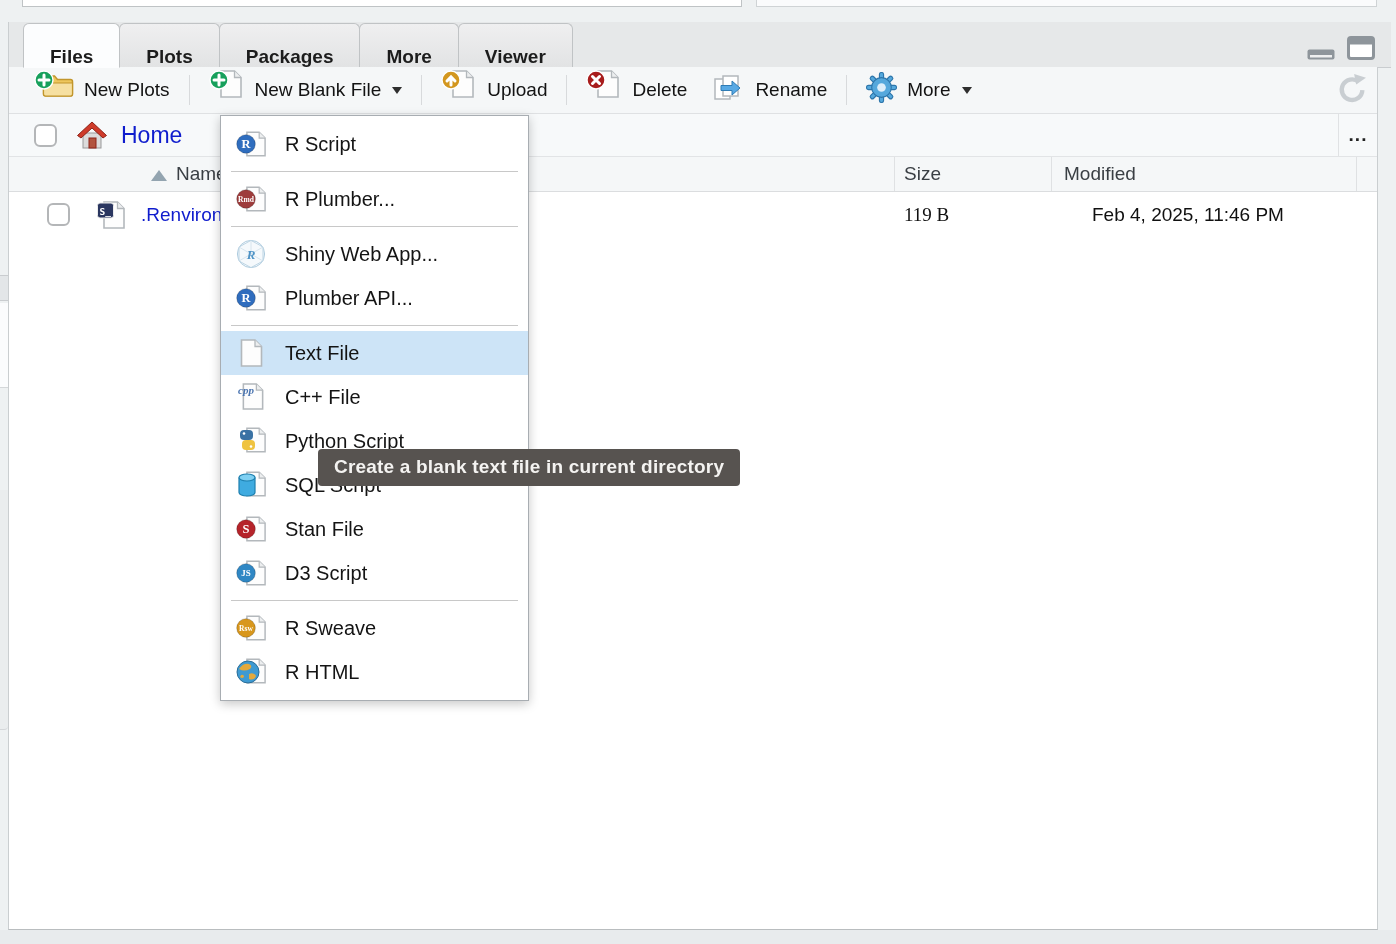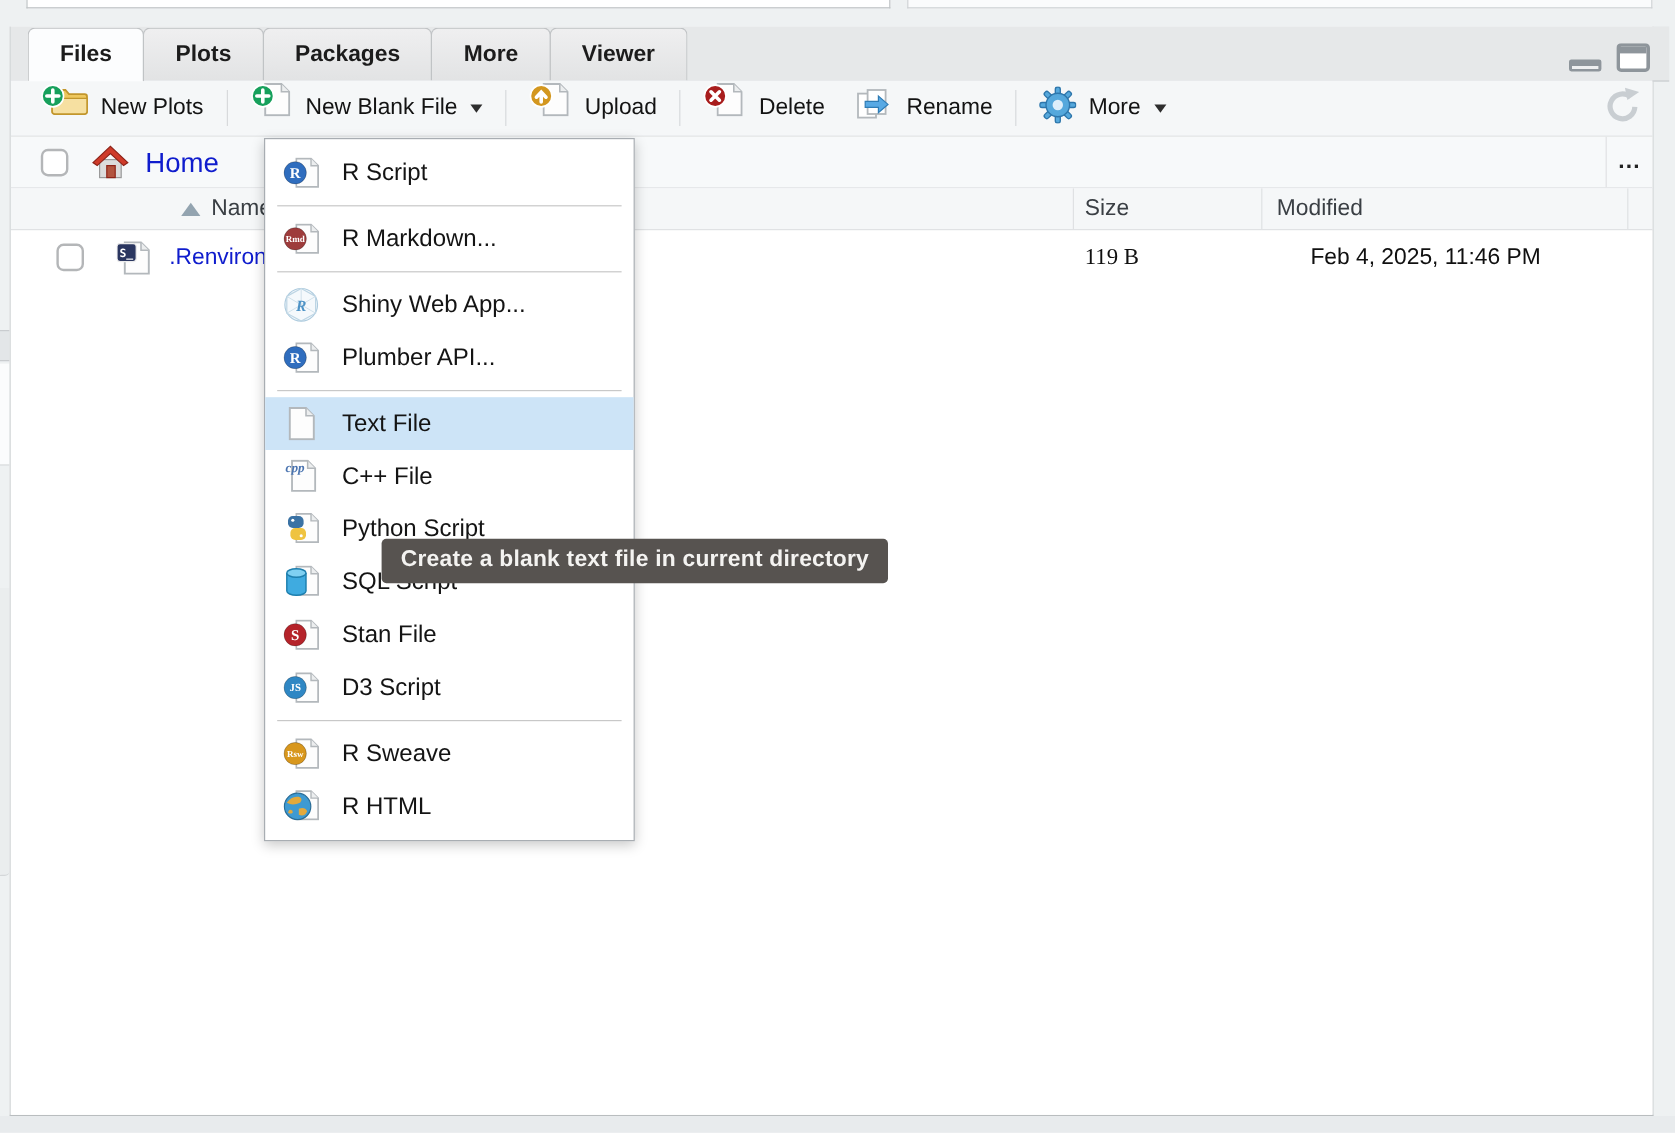--- a/index.html
+++ b/index.html
@@ -20,21 +20,21 @@
   #bottom-strip{position:absolute;left:0;top:930px;width:1396px;height:14px;background:#e8ebed;}
 
   
   #pane{position:absolute;left:8px;top:22px;width:1370px;height:908px;background:#fff;
     border-left:1px solid #caced0;border-right:1px solid #caced0;border-bottom:1px solid #b9bdbf;
     box-sizing:border-box;}
 
   
   #tabbar{position:absolute;left:0;top:0;width:100%;height:45px;background:#e6e8e9;
     border-bottom:1px solid #c9cccf;box-sizing:content-box;display:flex;align-items:flex-end;padding-left:14px;}
-  .tab{height:45px;line-height:44px;box-sizing:border-box;padding:0 26px;margin-right:-1px;margin-bottom:-1px;
+  .tab{height:45px;line-height:44px;box-sizing:border-box;padding:11px 26px;margin-right:-1px;margin-bottom:-1px;
     font-size:19px;font-weight:bold;color:#1c1c1c;
     background:linear-gradient(#efeff0,#e2e3e4);
     border:1px solid #c0c3c5;border-bottom:1px solid #c9cccf;border-radius:6px 6px 0 0;position:relative;}
   .tab.active{background:#fcfdfe;border-bottom:1px solid #fcfdfe;z-index:2;}
   #win-controls{position:absolute;right:16px;top:14px;display:flex;gap:12px;align-items:flex-end;}
 
   
   #toolbar{position:absolute;left:0;top:45px;width:100%;height:47px;background:#f5f7f8;
     border-bottom:1px solid #dfe1e3;box-sizing:border-box;display:flex;align-items:center;padding-left:12px;}
   .tbtn{display:inline-flex;align-items:center;gap:10px;padding:0 13px;height:100%;font-size:19px;color:#131313;}
@@ -246,21 +246,21 @@
     <span class="mi-ico">
         <span class="abs" style="right:0;top:2px;"><svg width="20" height="26" viewBox="0 0 22 28">
             <path d="M1 1 h13.5 l6.5 6.5 V27 H1 Z" fill="#fdfdfd" stroke="#b3b8bc" stroke-width="1.6"></path>
             <path d="M14.5 1 v6.5 H21" fill="#eceeef" stroke="#b3b8bc" stroke-width="1.3"></path>
           </svg></span>
         <span class="abs" style="left:0;top:5px;"><svg width="20" height="20" viewBox="0 0 20 20">
             <circle cx="10" cy="10" r="9.3" fill="#9e3c3c" stroke="rgba(0,0,0,.25)" stroke-width="0.8"></circle>
             <text x="10" y="12.5" text-anchor="middle" font-size="7.5" font-weight="bold" fill="#fff" font-family="Liberation Serif,serif">Rmd</text>
           </svg></span>
       </span>
-    <span class="mi-label">R Markdown...</span>
+    <span class="mi-label">R Plumber...</span>
   </div>
     <div class="menu-sep"></div>
     <div class="menu-item">
     <span class="mi-ico">
         <svg width="30" height="30" viewBox="0 0 30 30">
           <circle cx="15" cy="15" r="13.6" fill="#f5f9fc" stroke="#afccdf"></circle>
           <path d="M15 1.4 L27 8 L27 22 L15 28.6 L3 22 L3 8 Z" fill="none" stroke="#bdd5e4"></path>
           <path d="M3 8 L15 15 L27 8 M3 22 L15 15 L27 22 M15 1.4 L15 15" fill="none" stroke="#cfe0ea" stroke-width="0.8"></path>
           <text x="15" y="20" text-anchor="middle" font-size="13" font-weight="bold" font-style="italic" fill="#4e93c6" font-family="Liberation Serif,serif">R</text>
         </svg>

